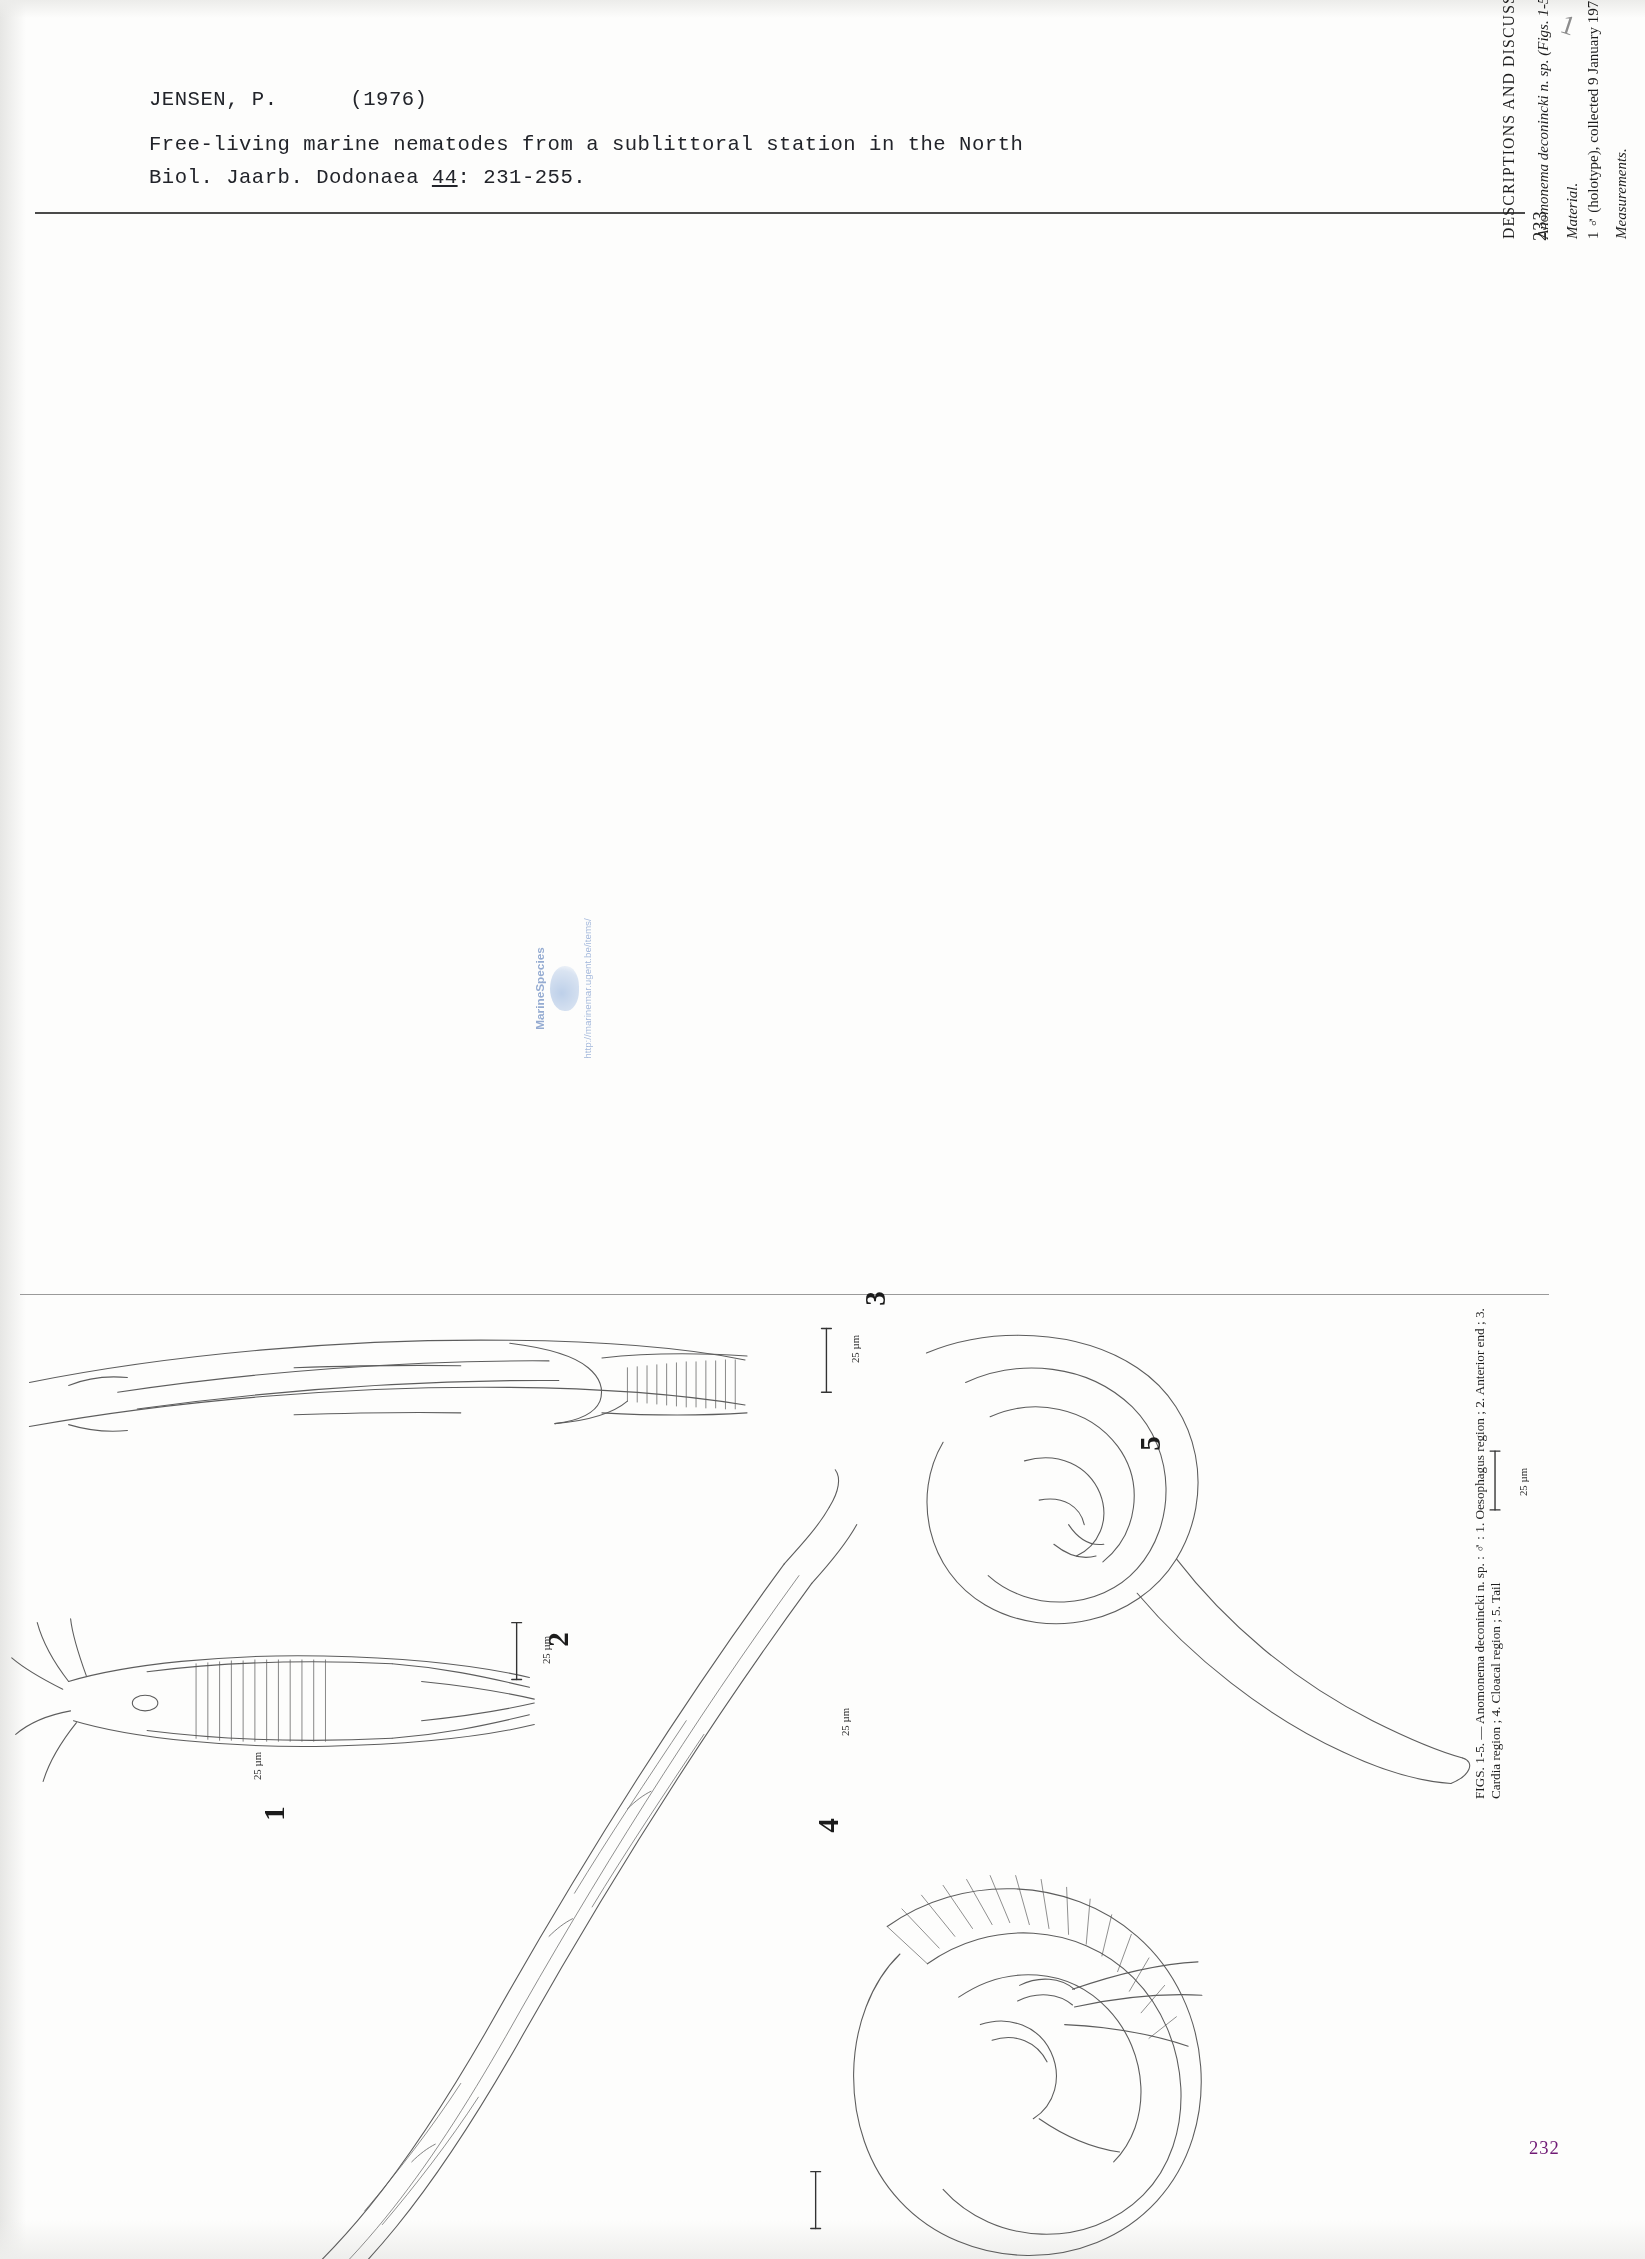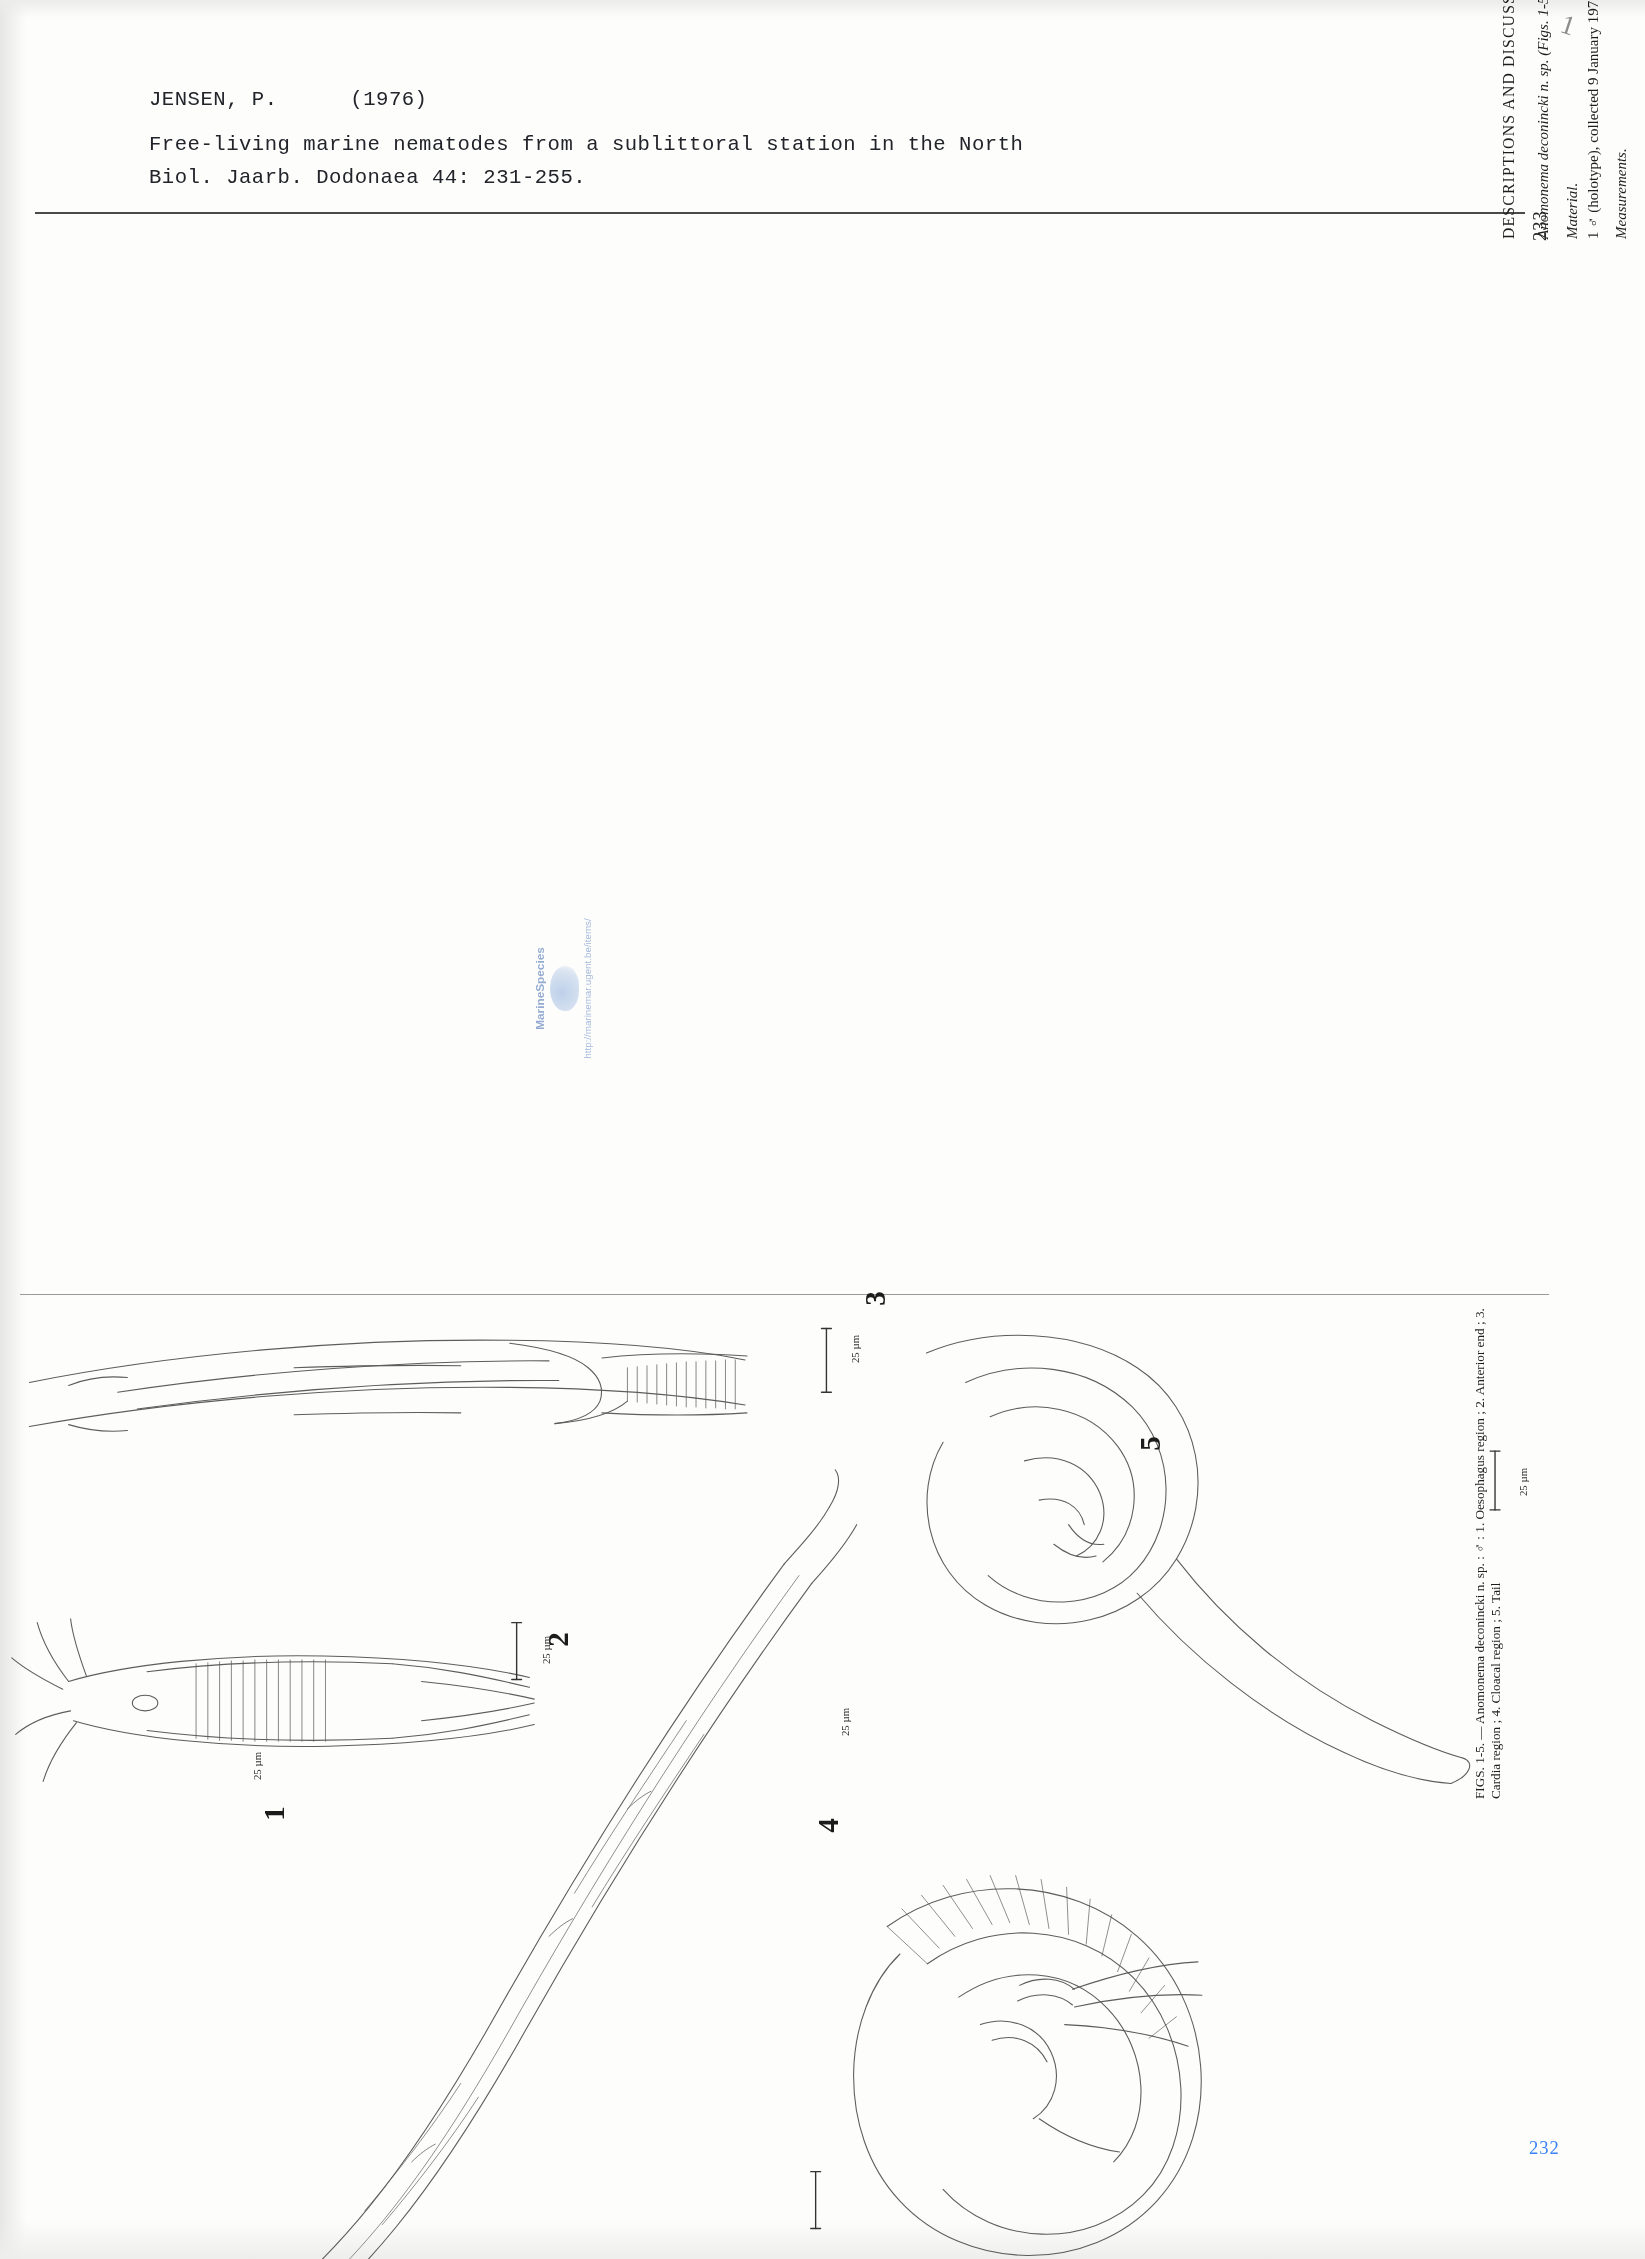--- a/index.html
+++ b/index.html
@@ -52,20 +52,21 @@
     font-family: "Liberation Mono", monospace;
     font-size: 20.6px;
     line-height: 29px;
     color: #22242a;
     letter-spacing: 0.5px;
   }
   .citation .line-author { margin-bottom: 15.7px; }
   .citation .line-title { margin-bottom: 3.9px; }
   .citation .line-title2 { margin-bottom: 15.7px; }
   .citation .vol {
+    text-decoration: underline;
   }
   .citation-rule {
     position: absolute;
     left: 35px;
     top: 212px;
     width: 1490px;
     height: 2px;
     background: #4a4a4a;
   }
   .corner-mark {
@@ -122,21 +123,21 @@
     transform-origin: 0 0;
     transform: rotate(-90deg);
     font-size: 18.6px;
     letter-spacing: 1px;
     color: #242424;
   }
   .pagenum-232 {
     position: absolute;
     font-size: 18.6px;
     letter-spacing: 1px;
-    color: #3b82f6;
+    color: #701a75;
   }
 
   
   .fig-caption {
     position: absolute;
     transform-origin: 0 0;
     transform: rotate(-90deg);
     width: 510px;
     font-size: 13.2px;
     line-height: 15.7px;

